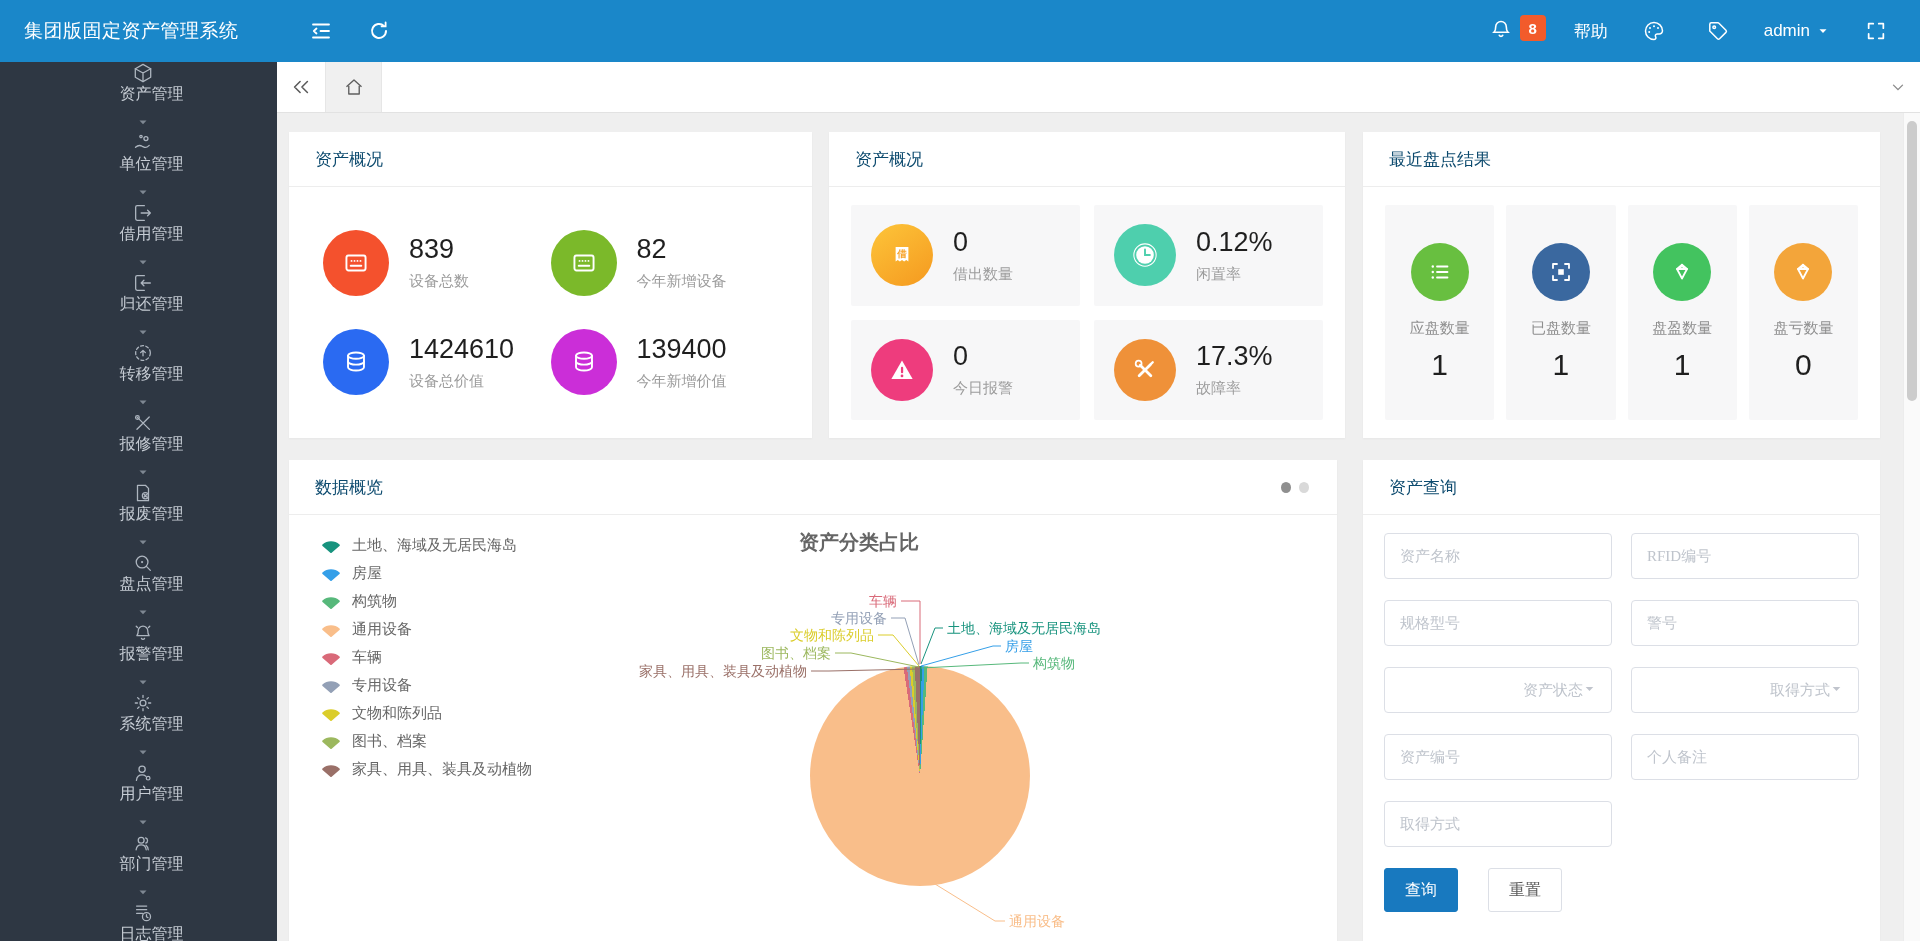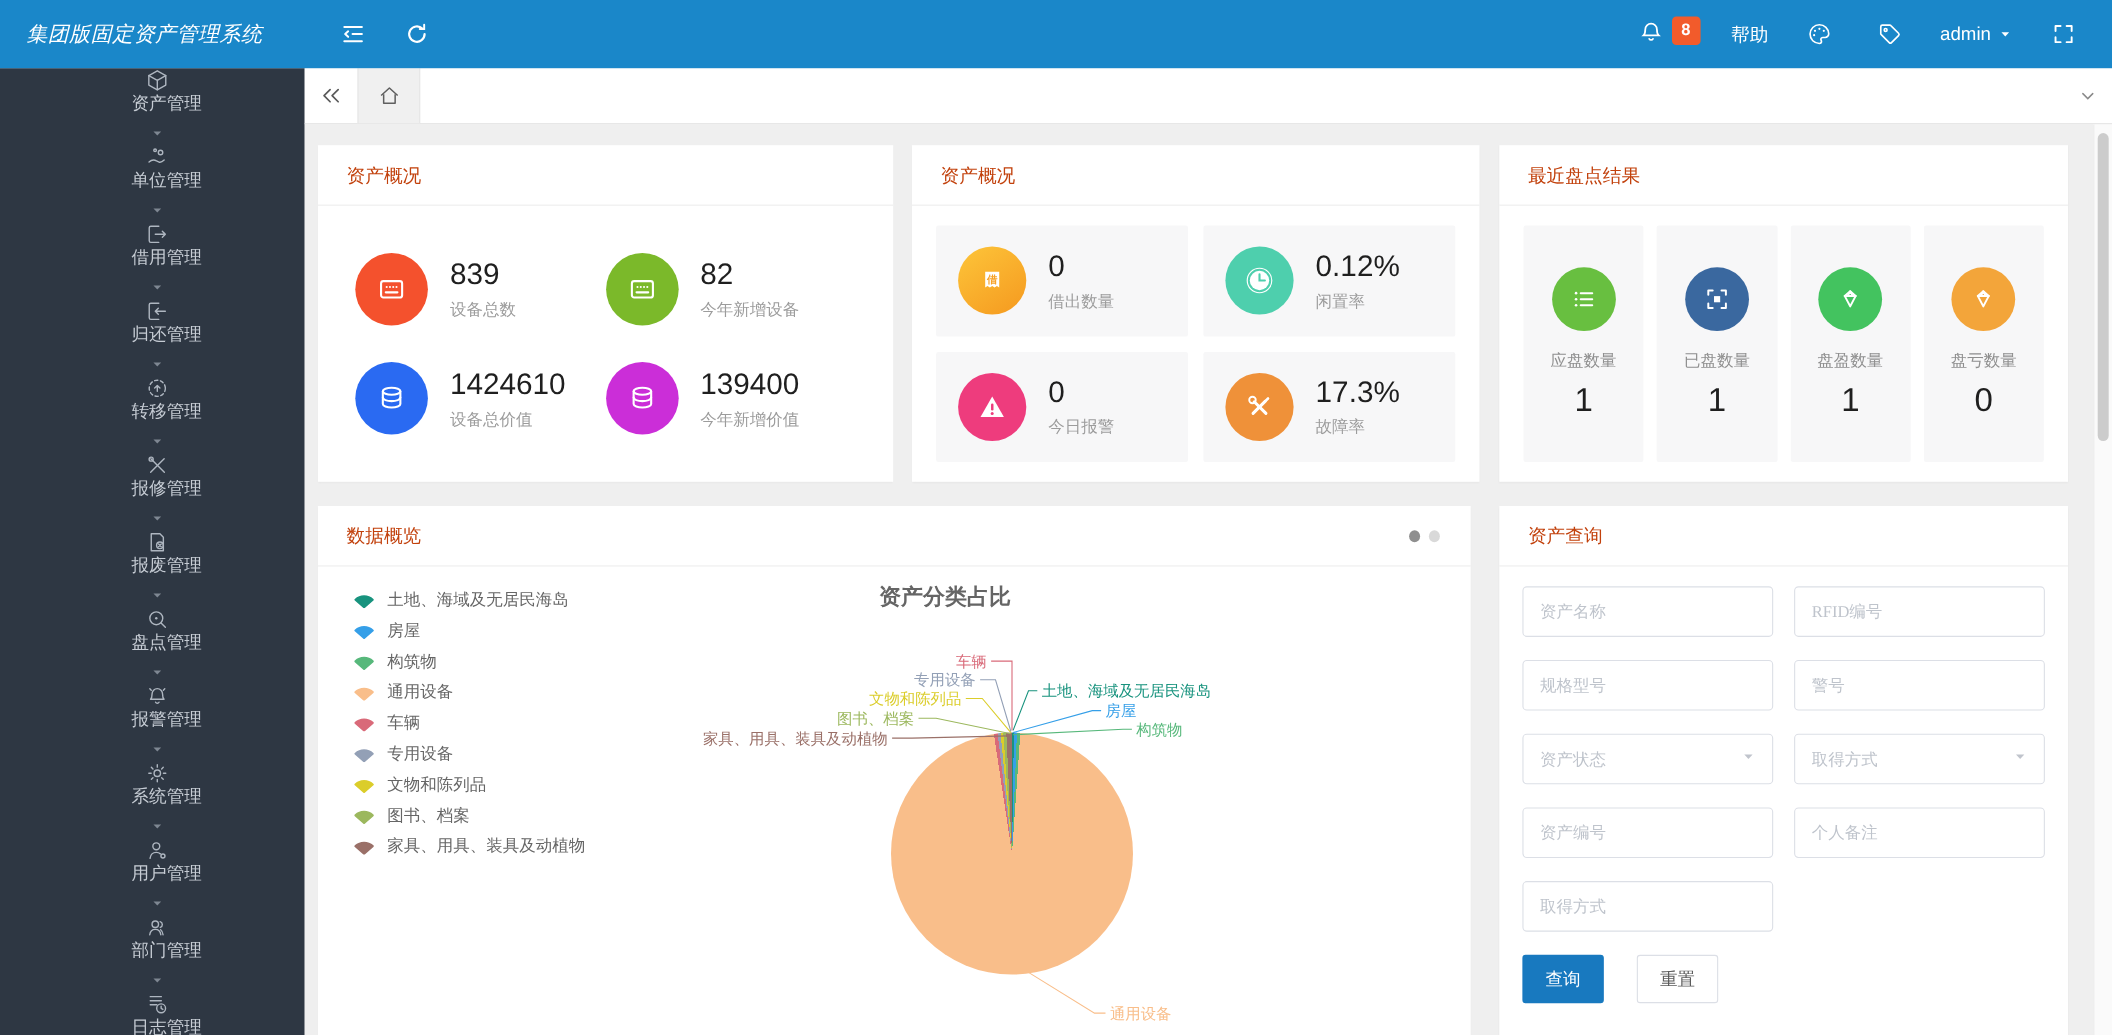--- a/index.html
+++ b/index.html
@@ -2,21 +2,21 @@
 <html><head>
 <meta charset="utf-8">
 <style>
   * { margin:0; padding:0; box-sizing:border-box; }
   html,body { width:1920px; height:941px; overflow:hidden;
     font-family:"Liberation Sans","DejaVu Sans",sans-serif; background:#efefef; }
 
   
   .topbar { position:absolute; left:0; top:0; width:1920px; height:62px;
     background:#1a87c9; display:flex; align-items:center; color:#fff; z-index:10; }
-  .app-title { width:277px; padding-left:24px; font-size:19px; letter-spacing:.5px;font-style:italic; }
+  .app-title { width:277px; padding-left:24px; font-size:19px; letter-spacing:.5px; }
   .tb-icon { display:inline-flex; align-items:center; justify-content:center;
     width:36px; height:36px; cursor:pointer; }
   .tb-left { display:flex; align-items:center; gap:22px; margin-left:26px; }
   .tb-right { margin-left:auto; display:flex; align-items:center; gap:28px; padding-right:26px; }
   .bell-wrap { display:flex; align-items:flex-start; }
   .badge { min-width:26px; height:26px; background:#f25b2b; color:#fff; border-radius:4px;
     font-size:15px; font-weight:bold; display:flex; align-items:center; justify-content:center;
     margin-left:7px; margin-top:-2px; padding:0 6px; }
   .help-link { font-size:17px; cursor:pointer; }
   .user-menu { display:flex; align-items:center; gap:6px; font-size:17px; cursor:pointer; }
@@ -40,21 +40,21 @@
     cursor:pointer; }
   .tab-chevron { margin-left:auto; width:44px; display:flex; align-items:center;
     justify-content:center; cursor:pointer; }
 
   
   .content { position:absolute; left:277px; top:113px; width:1643px; height:828px;
     background:#efefef; overflow:hidden; }
   .card { position:absolute; background:#fff; box-shadow:0 1px 2px rgba(0,0,0,.04); }
   .card-title-row { height:55px; display:flex; align-items:center; padding:0 26px;
     border-bottom:1px solid #ededed; position:relative; }
-  .card-title { font-size:17px; color:#c2410c;text-align:center; }
+  .card-title { font-size:17px; color:#0c4a6e;text-align:center; }
 
   .card-ov1 { left:12px; top:19px; width:523px; height:306px; }
   .card-ov2 { left:552px; top:19px; width:516px; height:306px; }
   .card-inv { left:1086px; top:19px; width:517px; height:306px; }
   .card-chart { left:12px; top:347px; width:1048px; height:500px; }
   .card-query { left:1086px; top:347px; width:517px; height:500px; }
 
   
   .ov1-body { display:grid; grid-template-columns:1fr 1fr; grid-template-rows:1fr 1fr;
     padding:26px 34px; height:251px; }
@@ -94,21 +94,21 @@
     border-radius:50%; }
   .callouts { position:absolute; left:0; top:0; pointer-events:none; }
   .callouts text { font-size:14px; }
 
   
   .query-body { padding:18px 21px; }
   .q-grid { display:grid; grid-template-columns:228px 228px; column-gap:19px; row-gap:21px; }
   .q-input { height:46px; border:1px solid #dcdfe6; border-radius:4px; background:#fff;
     display:flex; align-items:center; padding:0 15px; font-size:15px; color:#bfc4cc;
     cursor:text;font-family:Liberation Serif, serif; }
-  .q-select { cursor:pointer; justify-content:space-between; }
+  .q-select { cursor:pointer; justify-content:flex-end; }
   .q-select .sel-caret { color:#c0c4cc; }
   .q-buttons { margin-top:21px; display:flex; gap:30px; }
   .btn { height:44px; width:74px; border-radius:3px; font-size:16px; display:flex;
     align-items:center; justify-content:center; cursor:pointer;
     font-family:"Liberation Sans","DejaVu Sans",sans-serif; }
   .btn-primary { background:#1879bf; color:#fff; border:1px solid #1879bf; }
   .btn-plain { background:#fff; color:#5a5a5a; border:1px solid #dcdfe6; }
 
   
   .scrollbar { position:absolute; right:0; top:113px; width:17px; height:828px;

